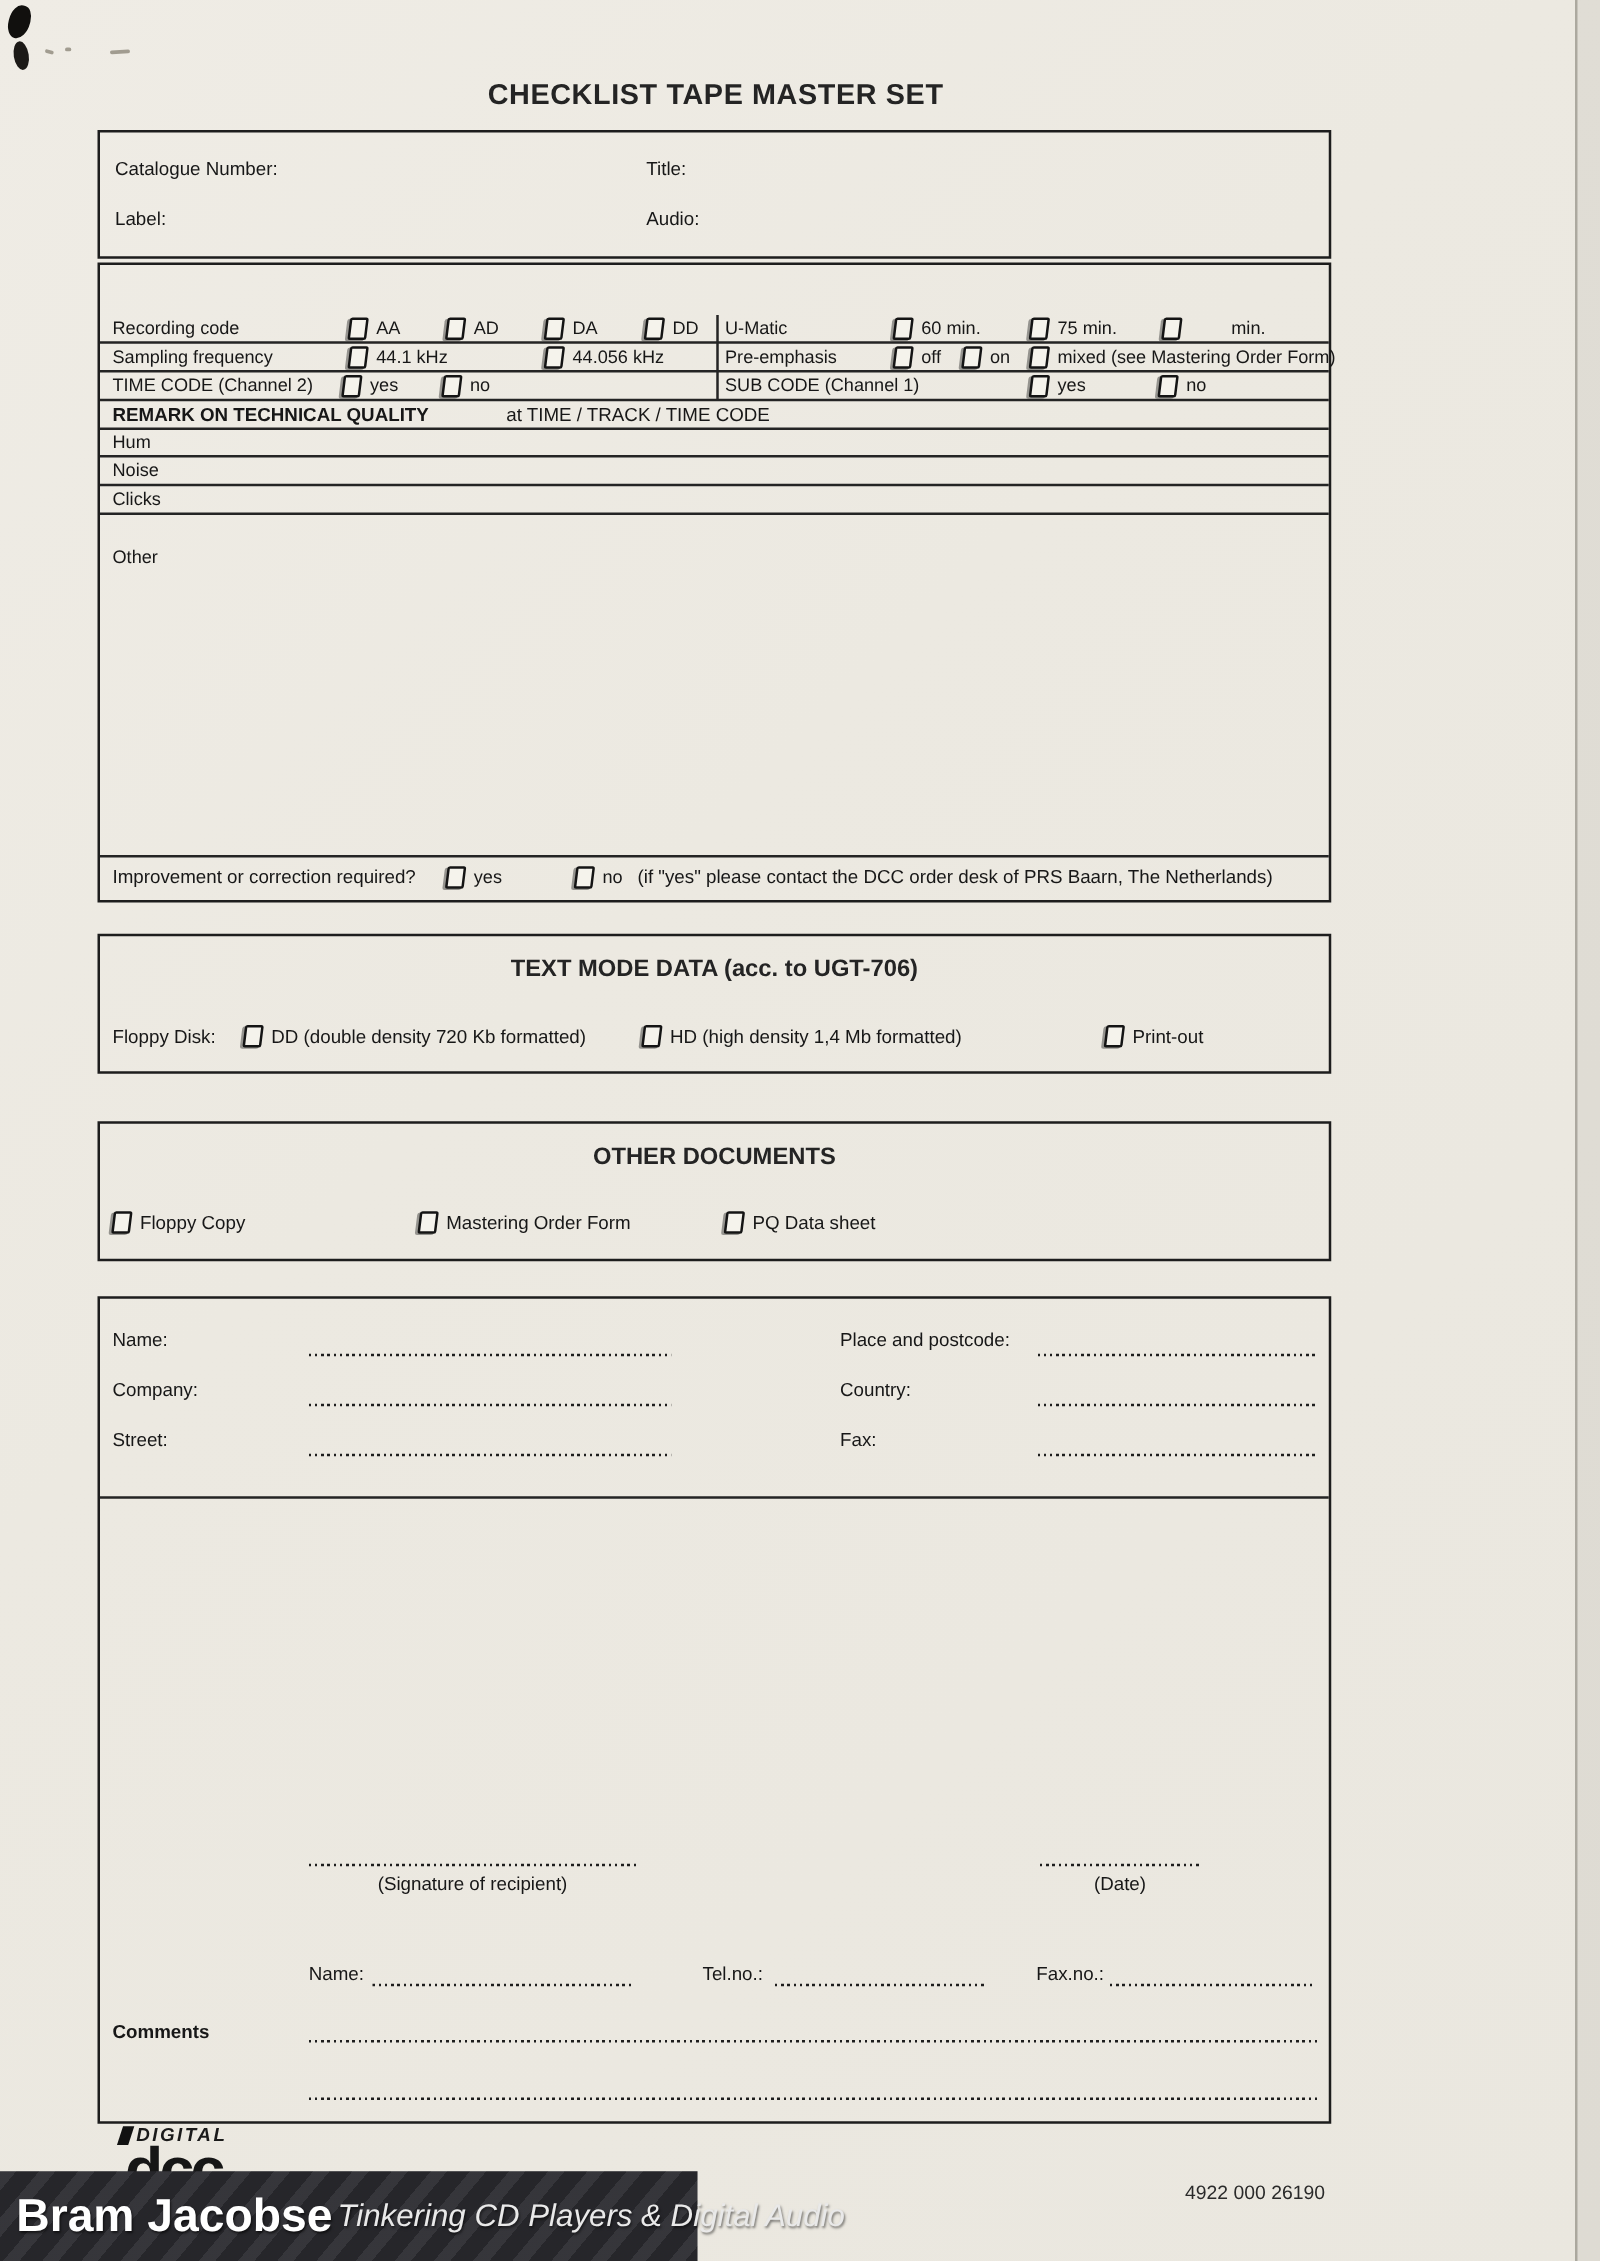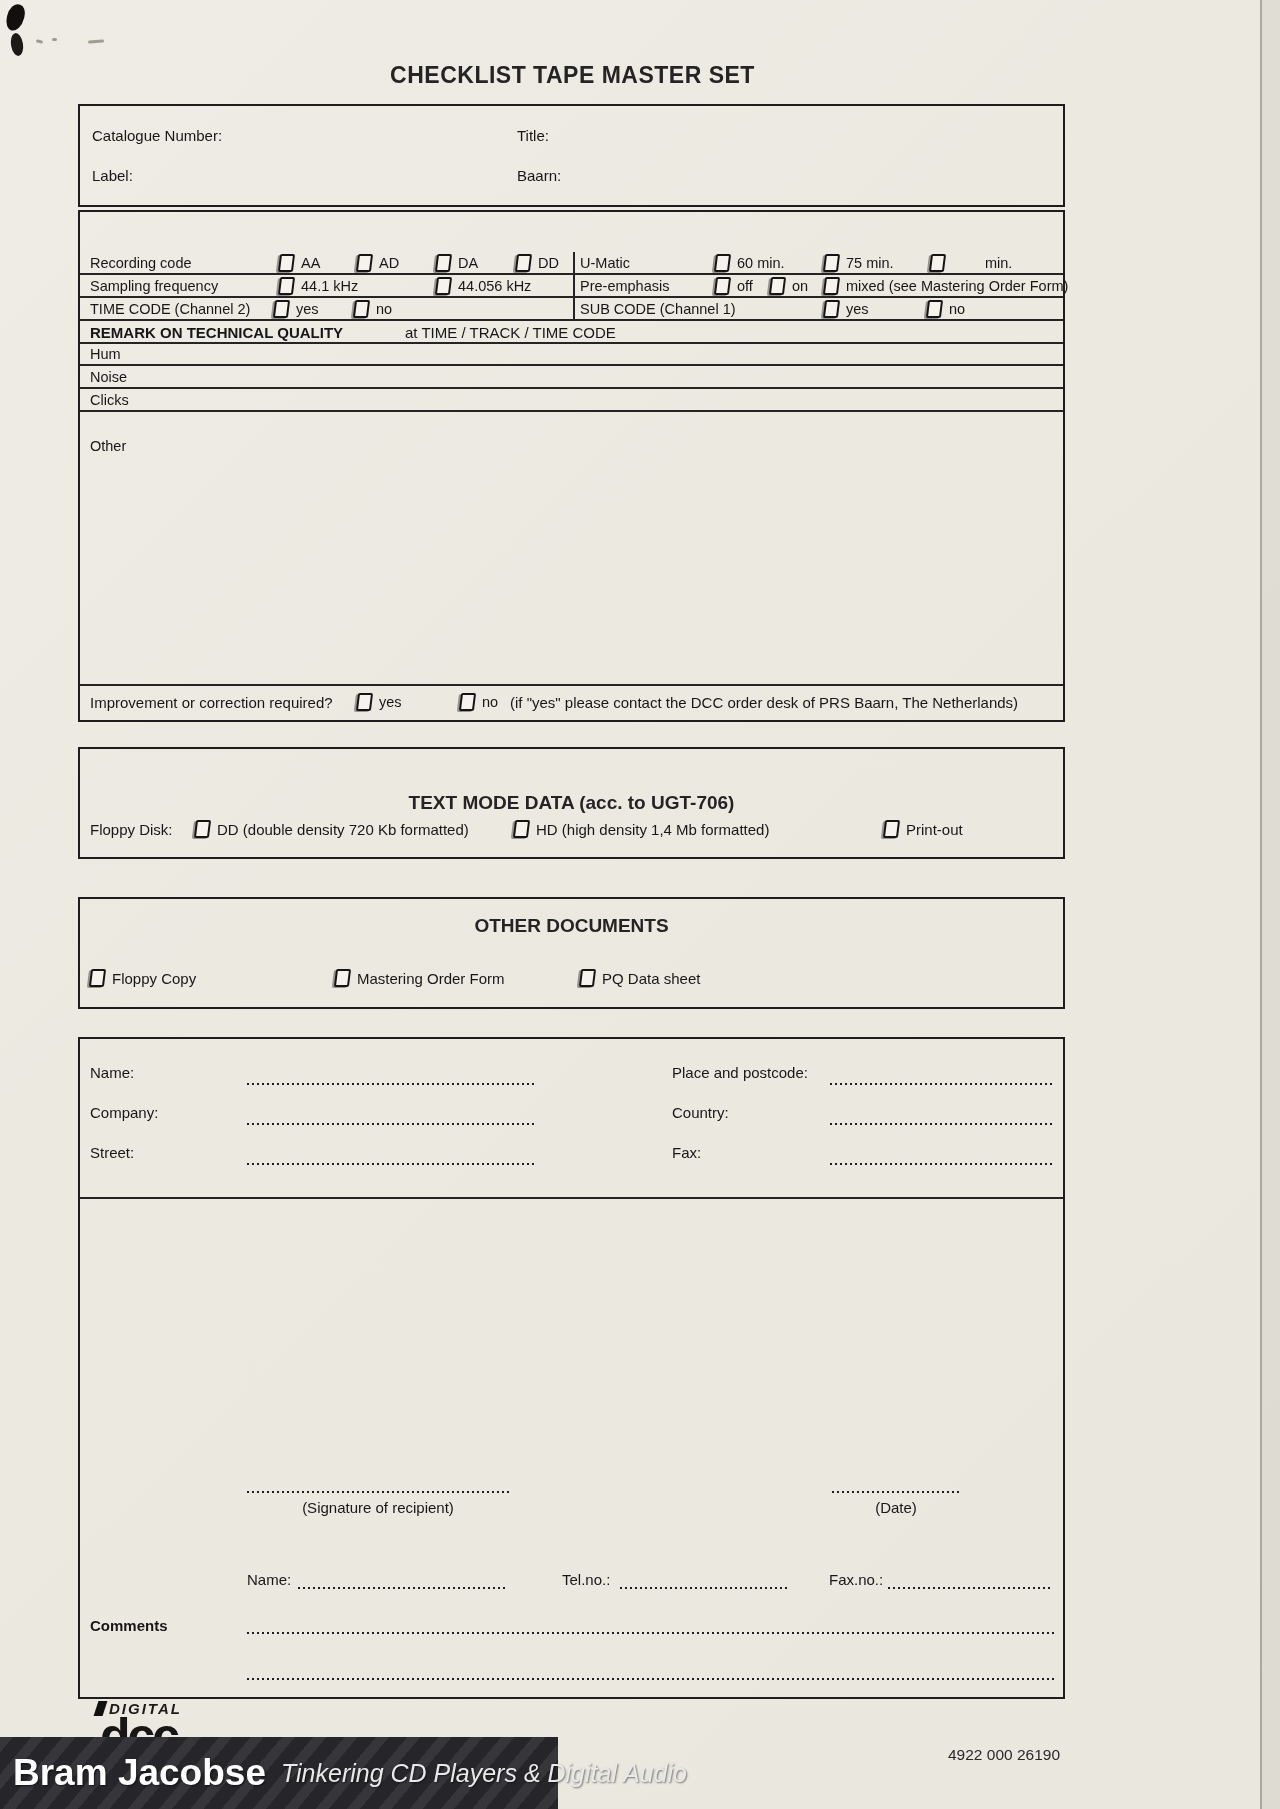--- a/index.html
+++ b/index.html
@@ -56,21 +56,21 @@
   .dcc-logo{position:absolute;left:96px;top:1700px;width:130px;}
   .digital-row{display:flex;align-items:center;gap:4px;font-size:15px;font-weight:900;font-style:italic;letter-spacing:2px;color:#1a1a1a;}
   .flag{display:inline-block;width:9px;height:15px;background:#111;transform:skewX(-18deg);}
   .dcc-word{font-size:50px;font-weight:900;letter-spacing:-3px;line-height:.78;color:#161616;margin-left:4px;}
   .order-number{position:absolute;left:948px;top:1746px;width:115px;font-size:15.5px;color:#2a2a2a;white-space:nowrap;}
   .footer-bar{
     position:absolute;left:0;top:1737px;width:558px;height:72px;
     background:
       repeating-linear-gradient(130deg,rgba(255,255,255,.05) 0 10px,rgba(0,0,0,.12) 10px 24px),
       #2b2b30;
-    display:flex;align-items:center;gap:15px;padding-left:13px;box-sizing:border-box;
+    display:flex;align-items:center;gap:4px;padding-left:13px;box-sizing:border-box;
     z-index:5;
   }
   .wm-name{font-size:37px;font-weight:bold;color:#ffffff;text-shadow:1px 1px 2px rgba(0,0,0,.6);white-space:nowrap;}
   .wm-tagline{font-size:25px;font-style:italic;color:#e9e9e9;text-shadow:1px 1px 2px rgba(0,0,0,.5);white-space:nowrap;}
 </style>
 </head>
 <body>
 
 <div class="page">
 
@@ -81,21 +81,21 @@
   <div class="artifact-dash" style="left:88px;top:40px;width:16px;transform:rotate(-4deg);"></div>
   <div class="edge-right"></div>
   <div class="edge-right-shade"></div>
 
   <div class="page-title">CHECKLIST TAPE MASTER SET</div>
 
   <div class="box" style="left:78px;top:104px;width:983px;height:99px;">
     <span class="lbl" style="left:12px;top:21px;">Catalogue Number:</span>
     <span class="lbl" style="left:437px;top:21px;">Title:</span>
     <span class="lbl" style="left:12px;top:61px;">Label:</span>
-    <span class="lbl" style="left:437px;top:61px;">Baarn:</span>
+    <span class="lbl" style="left:437px;top:61px;">Audio:</span>
   </div>
 
   <div class="box" style="left:78px;top:210px;width:983px;height:508px;">
 
     <div class="v-div" style="left:493px;top:40px;height:68px;"></div>
 
     <div class="tm-row" style="top:40px;height:23px;">
       <span class="cell-label vcenter" style="left:10px;">Recording code</span>
       <span class="opt vcenter" style="left:199px;">
           <span class="cb"></span>
@@ -200,21 +200,21 @@
         </span>
       <span class="opt vcenter" style="left:380px;">
           <span class="cb"></span>
           <span>no</span>
         </span>
       <span class="cell-label vcenter" style="left:430px;font-size:15px;">(if "yes" please contact the DCC order desk of PRS Baarn, The Netherlands)</span>
     </div>
   </div>
 
   <div class="box" style="left:78px;top:747px;width:983px;height:108px;">
-    <div class="sec-title" style="top:16px;margin-top:27px;">TEXT MODE DATA (acc. to UGT-706)</div>
+    <div class="sec-title" style="top:16px;">TEXT MODE DATA (acc. to UGT-706)</div>
     <span class="lbl" style="left:10px;top:72px;">Floppy Disk:</span>
     <span class="opt" style="left:115px;top:71px;">
         <span class="cb"></span>
         <span style="font-size:15px;">DD (double density 720 Kb formatted)</span>
       </span>
     <span class="opt" style="left:434px;top:71px;">
         <span class="cb"></span>
         <span style="font-size:15px;text-align:center;">HD (high density 1,4 Mb formatted)</span>
       </span>
     <span class="opt" style="left:804px;top:71px;">

